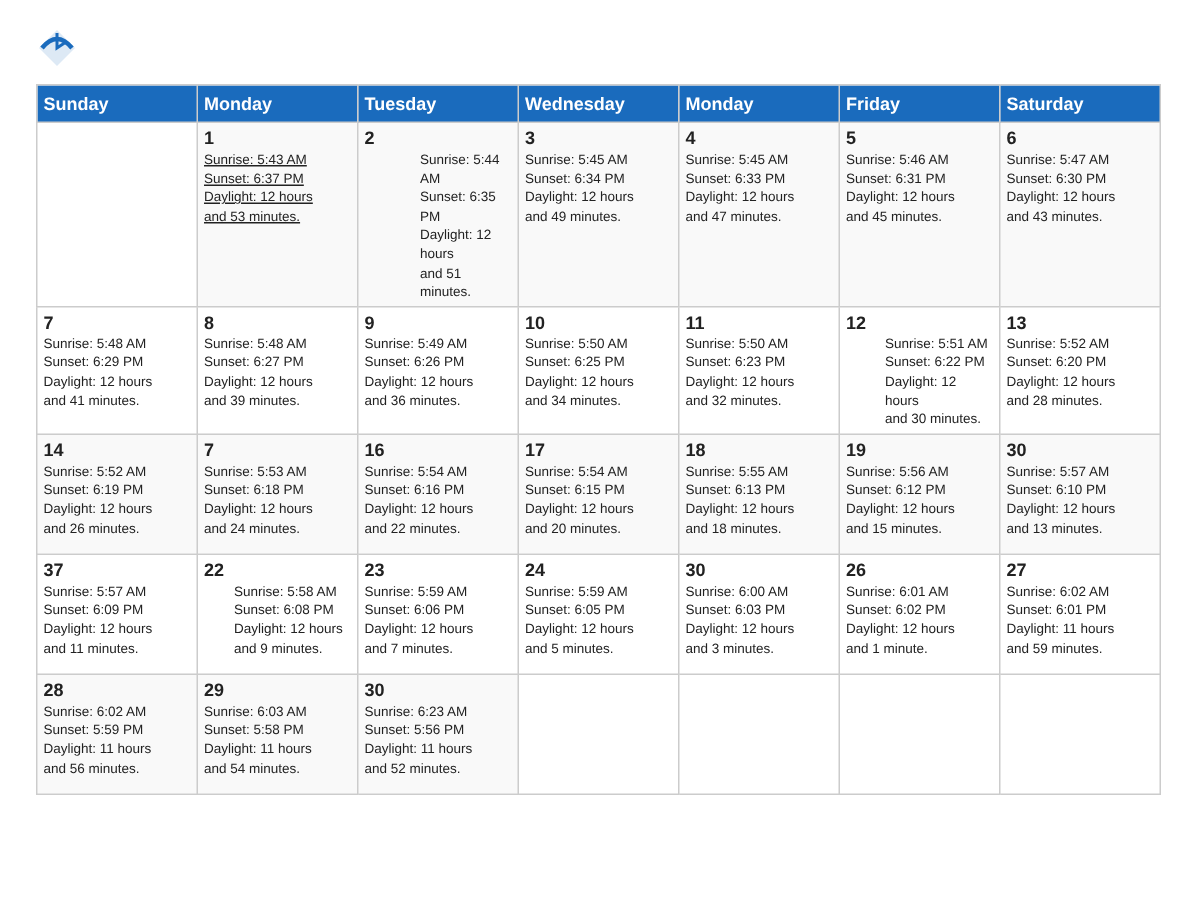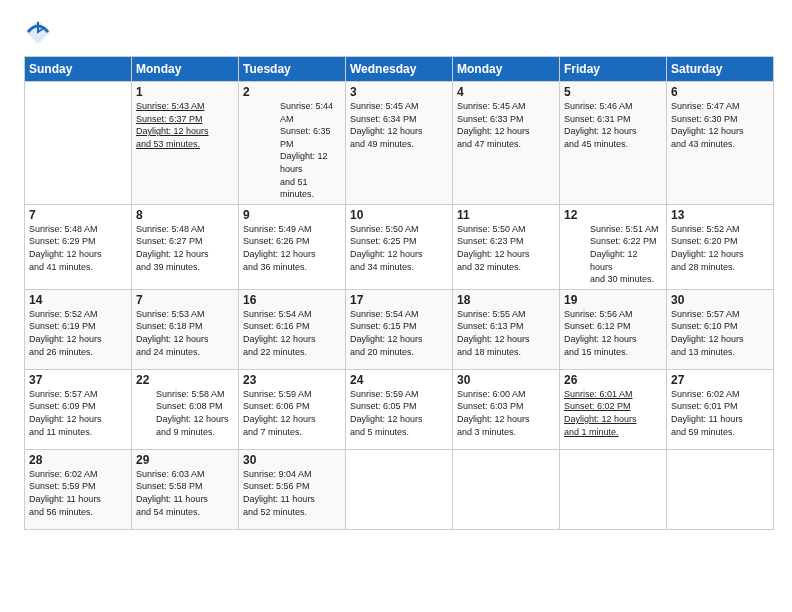--- a/index.html
+++ b/index.html
@@ -317,21 +317,21 @@
           </td>
           <td>
             <span class="day-num">30</span>
             <div class="day-info" style="white-space: pre-line;">Sunrise: 6:00 AM
 Sunset: 6:03 PM
 Daylight: 12 hours
 and 3 minutes.</div>
           </td>
           <td>
             <span class="day-num">26</span>
-            <div class="day-info" style="white-space: pre-line; text-decoration: underline;">Sunrise: 6:01 AM
+            <div class="day-info" style="white-space: pre-line;">Sunrise: 6:01 AM
 Sunset: 6:02 PM
 Daylight: 12 hours
 and 1 minute.</div>
           </td>
           <td>
             <span class="day-num">27</span>
             <div class="day-info" style="white-space: pre-line;">Sunrise: 6:02 AM
 Sunset: 6:01 PM
 Daylight: 11 hours
 and 59 minutes.</div>
@@ -347,21 +347,21 @@
           </td>
           <td>
             <span class="day-num">29</span>
             <div class="day-info" style="white-space: pre-line;">Sunrise: 6:03 AM
 Sunset: 5:58 PM
 Daylight: 11 hours
 and 54 minutes.</div>
           </td>
           <td>
             <span class="day-num">30</span>
-            <div class="day-info" style="white-space: pre-line;">Sunrise: 9:04 AM
+            <div class="day-info" style="white-space: pre-line;">Sunrise: 6:23 AM
 Sunset: 5:56 PM
 Daylight: 11 hours
 and 52 minutes.</div>
           </td>
           <td class="empty-cell"></td>
           <td class="empty-cell"></td>
           <td class="empty-cell"></td>
           <td class="empty-cell"></td>
         </tr>
       </tbody>

